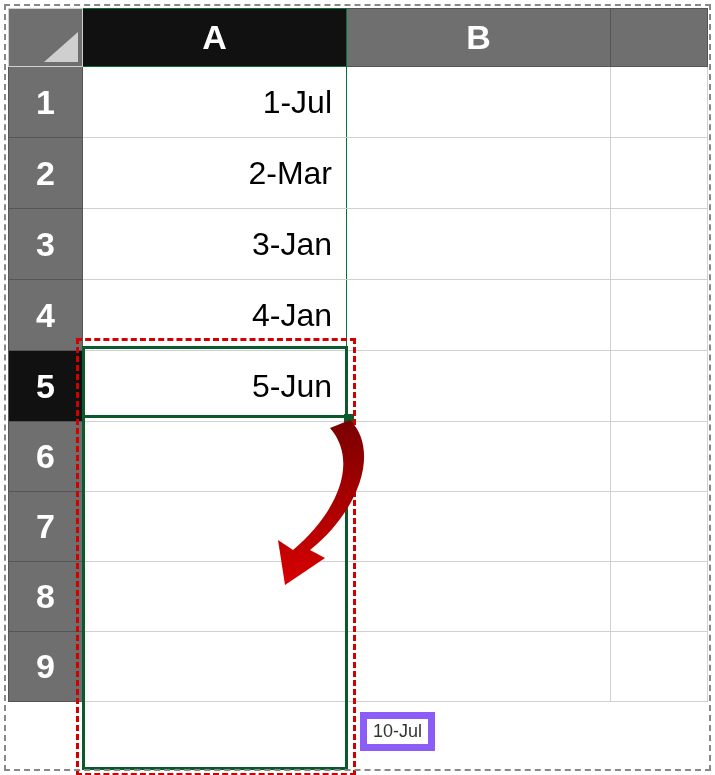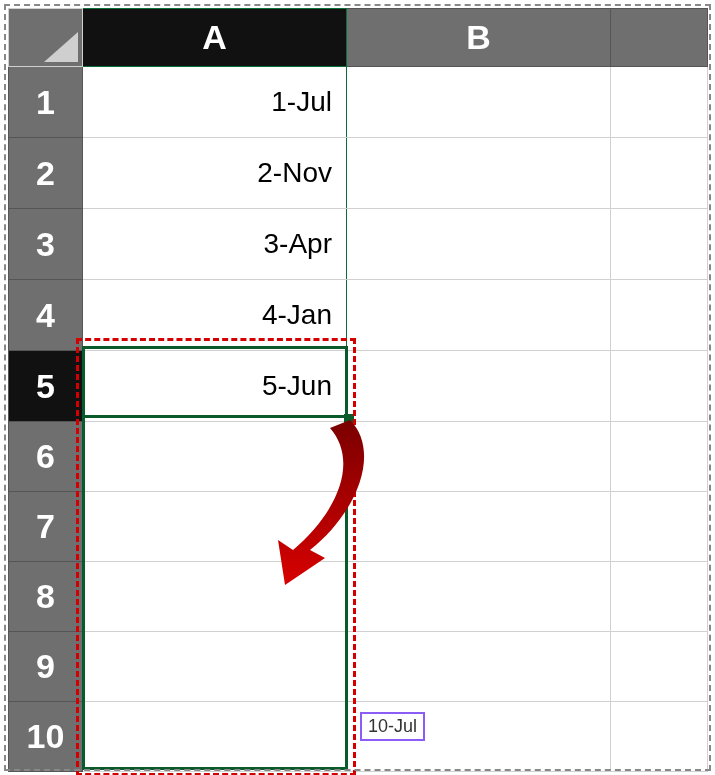--- a/index.html
+++ b/index.html
@@ -54,21 +54,21 @@
     font-size: 34px;
     text-align: center;
     width: 74px;
     height: 70px;
     border-color:#555;
   }
   .rowhead.active { background:#111; color:#fff; }
   .cell {
     background: #fff;
     height: 70px;
-    font-size: 28px;
+    font-size: 32px;
     color: #000;
     text-align: right;
     padding-right: 14px;
     line-height: 70px;
     vertical-align: middle;
   }
   .colA-cell { border-left: 1px solid #0a6e3a; border-right:1px solid #0a6e3a; }
   
   .sel-a5 {
     position: absolute;
@@ -89,21 +89,21 @@
   }
   
   .anno-box {
     position: absolute;
     border: 3px dashed #d40000;
     pointer-events: none;
   }
   .tooltip {
     position: absolute;
     background: #fff;
-    border: 2px solid #8b5cf6;
+    border: 7px solid #8b5cf6;
     font-size: 18px;
     padding: 2px 6px;
     color:#333;
   }
   .arrow-wrap { position:absolute; pointer-events:none; }
 </style>
 </head>
 <body>
 
 <div class="sheet">
@@ -120,27 +120,27 @@
     <th class="colhead colC"></th>
   </tr>
   <tr>
     <th class="rowhead">1</th>
     <td class="cell colA colA-cell">1-Jul</td>
     <td class="cell colB"></td>
     <td class="cell colC"></td>
   </tr>
   <tr>
     <th class="rowhead">2</th>
-    <td class="cell colA colA-cell">2-Nov</td>
+    <td class="cell colA colA-cell">2-Mar</td>
     <td class="cell colB"></td>
     <td class="cell colC"></td>
   </tr>
   <tr>
     <th class="rowhead">3</th>
-    <td class="cell colA colA-cell">3-Apr</td>
+    <td class="cell colA colA-cell">3-Jan</td>
     <td class="cell colB"></td>
     <td class="cell colC"></td>
   </tr>
   <tr>
     <th class="rowhead">4</th>
     <td class="cell colA colA-cell">4-Jan</td>
     <td class="cell colB"></td>
     <td class="cell colC"></td>
   </tr>
   <tr>
@@ -162,26 +162,20 @@
     <td class="cell colC"></td>
   </tr>
   <tr>
     <th class="rowhead">8</th>
     <td class="cell colA colA-cell"></td>
     <td class="cell colB"></td>
     <td class="cell colC"></td>
   </tr>
   <tr>
     <th class="rowhead">9</th>
-    <td class="cell colA colA-cell"></td>
-    <td class="cell colB"></td>
-    <td class="cell colC"></td>
-  </tr>
-  <tr>
-    <th class="rowhead">10</th>
     <td class="cell colA colA-cell"></td>
     <td class="cell colB"></td>
     <td class="cell colC"></td>
   </tr>
 </tbody>
     </table>
 </div>
 
 <div class="sel-a5" style="left:82px; top:346px; width:266px; height:72px;"></div>
 

